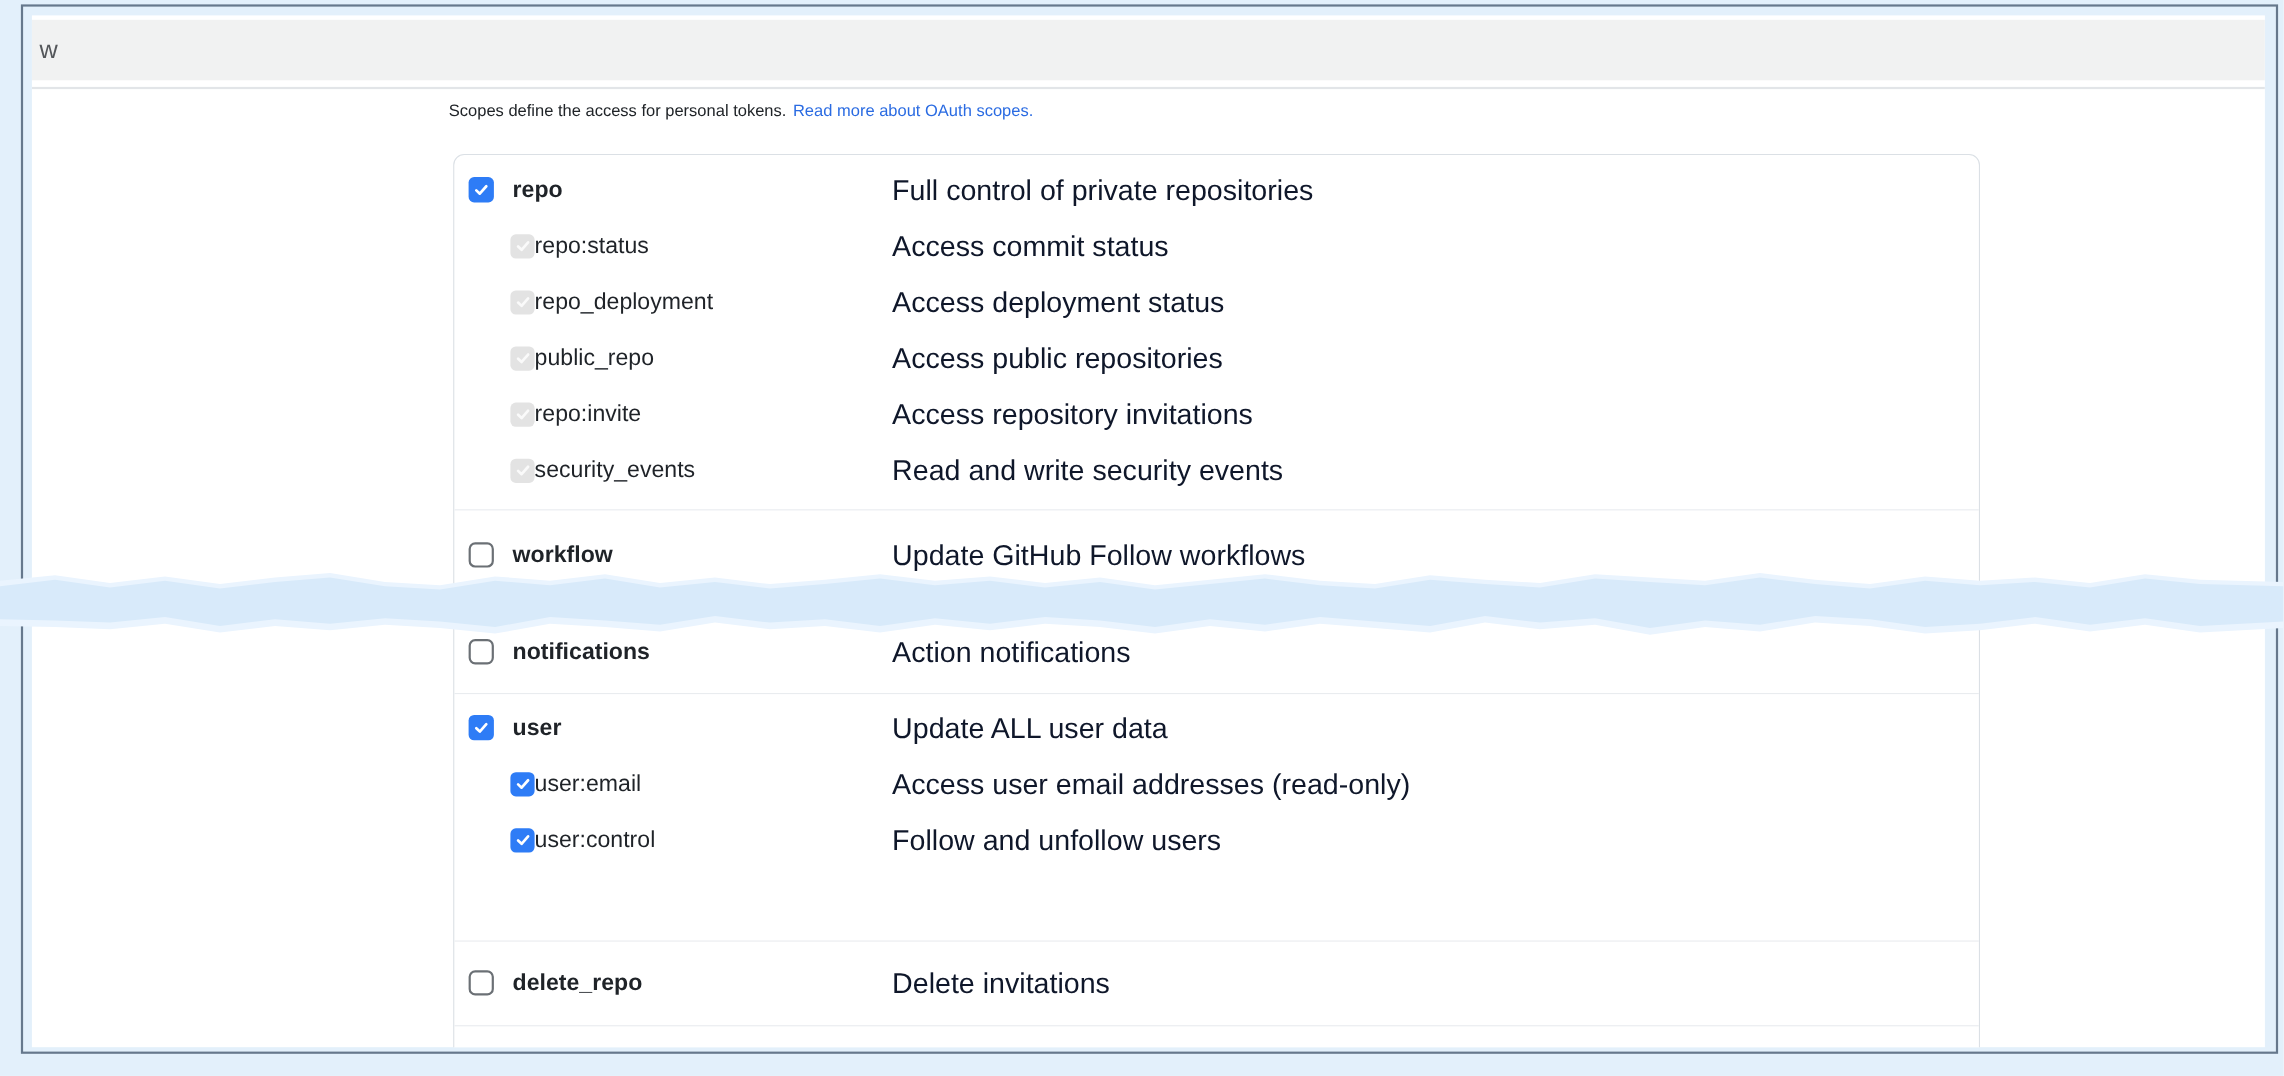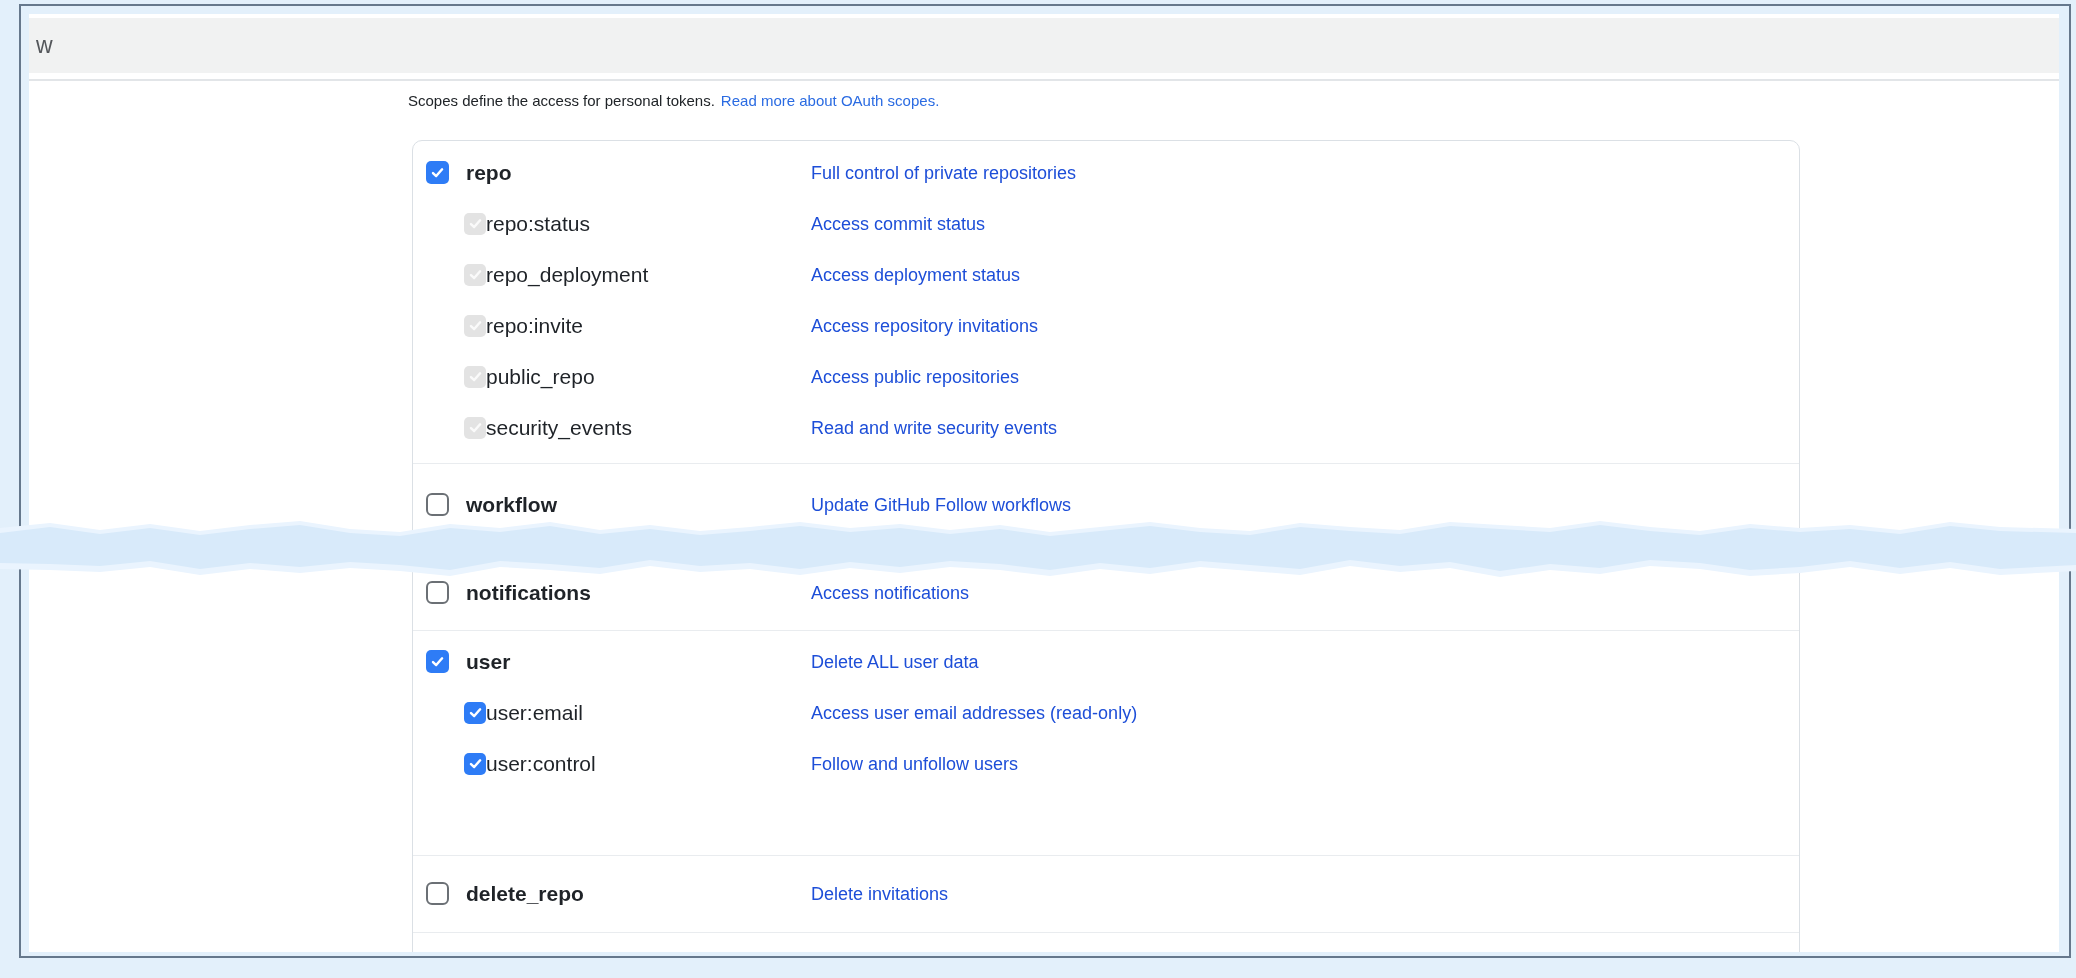--- a/index.html
+++ b/index.html
@@ -64,21 +64,21 @@
   .cb.checked{background:#2e7cf6;color:#ffffff;}
   .cb.checked-disabled{background:#e3e3e3;color:#fafafa;}
   .cb.unchecked{background:#ffffff;border:2px solid #6b7075;border-radius:6px;color:transparent;}
   .cb svg{width:15px;height:15px;display:block;}
 
   .lbl{font-size:21px;color:#1f2328;}
   .row.parent .lbl{margin-left:17px;font-weight:700;}
   .row.child  .lbl{font-weight:400;}
   .desc{
     position:absolute;left:398px;top:50%;transform:translateY(-50%);
-    font-size:18px;color:#1d4ed8;white-space:nowrap;
+    font-size:26px;color:#0f172a;white-space:nowrap;
   }
 
   
   .tear{position:absolute;left:0;top:519px;width:2076px;height:60px;z-index:9;pointer-events:none;}
   .tear svg{display:block;width:2076px;height:60px;}
 </style>
 </head>
 <body>
 
 <div class="stage">
@@ -122,31 +122,31 @@
             </span>
             <span class="lbl">repo_deployment</span>
             <span class="desc">Access deployment status</span>
           </div>
           <div class="row child">
             <span class="cb checked-disabled">
               <svg viewBox="0 0 16 16">
                 <path d="M3.2 8.6 L6.6 11.8 L12.9 4.6" fill="none" stroke="currentColor" stroke-width="2.6" stroke-linecap="round" stroke-linejoin="round"></path>
               </svg>
             </span>
+            <span class="lbl">public_repo</span>
+            <span class="desc">Access public repositories</span>
+          </div>
+          <div class="row child">
+            <span class="cb checked-disabled">
+              <svg viewBox="0 0 16 16">
+                <path d="M3.2 8.6 L6.6 11.8 L12.9 4.6" fill="none" stroke="currentColor" stroke-width="2.6" stroke-linecap="round" stroke-linejoin="round"></path>
+              </svg>
+            </span>
             <span class="lbl">repo:invite</span>
             <span class="desc">Access repository invitations</span>
-          </div>
-          <div class="row child">
-            <span class="cb checked-disabled">
-              <svg viewBox="0 0 16 16">
-                <path d="M3.2 8.6 L6.6 11.8 L12.9 4.6" fill="none" stroke="currentColor" stroke-width="2.6" stroke-linecap="round" stroke-linejoin="round"></path>
-              </svg>
-            </span>
-            <span class="lbl">public_repo</span>
-            <span class="desc">Access public repositories</span>
           </div>
           <div class="row child">
             <span class="cb checked-disabled">
               <svg viewBox="0 0 16 16">
                 <path d="M3.2 8.6 L6.6 11.8 L12.9 4.6" fill="none" stroke="currentColor" stroke-width="2.6" stroke-linecap="round" stroke-linejoin="round"></path>
               </svg>
             </span>
             <span class="lbl">security_events</span>
             <span class="desc">Read and write security events</span>
           </div>
@@ -155,32 +155,32 @@
           <div class="row parent">
             <span class="cb unchecked"></span>
             <span class="lbl">workflow</span>
             <span class="desc">Update GitHub Follow workflows</span>
           </div>
         </div>
         <div class="group g2">
           <div class="row parent">
             <span class="cb unchecked"></span>
             <span class="lbl">notifications</span>
-            <span class="desc">Access notifications</span>
+            <span class="desc">Action notifications</span>
           </div>
         </div>
         <div class="group g3">
           <div class="row parent">
             <span class="cb checked">
               <svg viewBox="0 0 16 16">
                 <path d="M3.2 8.6 L6.6 11.8 L12.9 4.6" fill="none" stroke="currentColor" stroke-width="2.6" stroke-linecap="round" stroke-linejoin="round"></path>
               </svg>
             </span>
             <span class="lbl">user</span>
-            <span class="desc">Delete ALL user data</span>
+            <span class="desc">Update ALL user data</span>
           </div>
           <div class="row child">
             <span class="cb checked">
               <svg viewBox="0 0 16 16">
                 <path d="M3.2 8.6 L6.6 11.8 L12.9 4.6" fill="none" stroke="currentColor" stroke-width="2.6" stroke-linecap="round" stroke-linejoin="round"></path>
               </svg>
             </span>
             <span class="lbl">user:email</span>
             <span class="desc">Access user email addresses (read-only)</span>
           </div>

